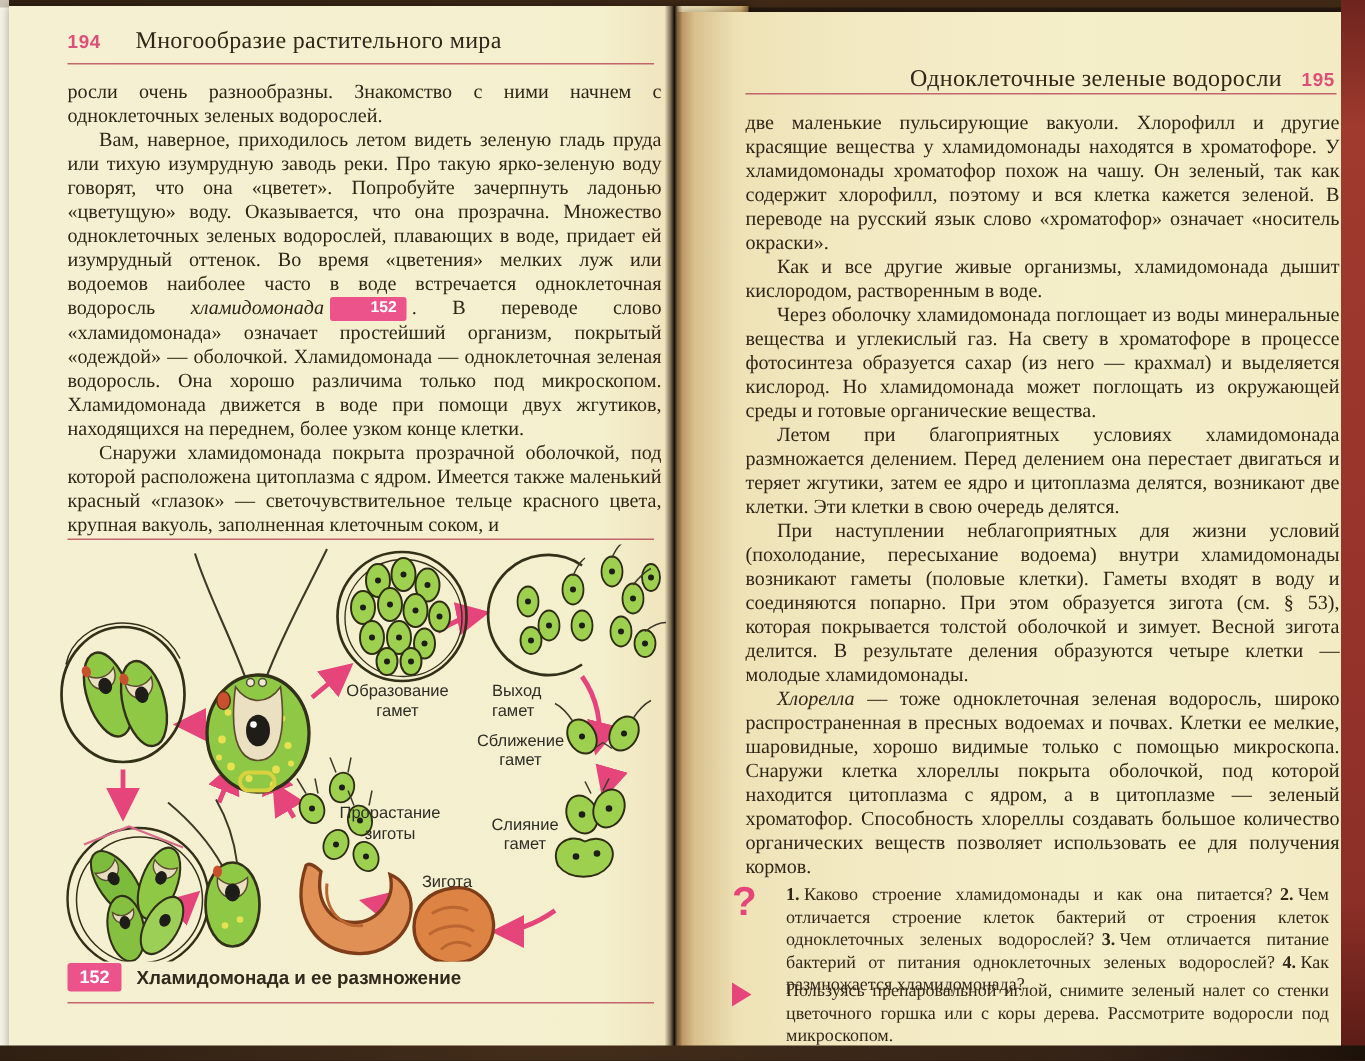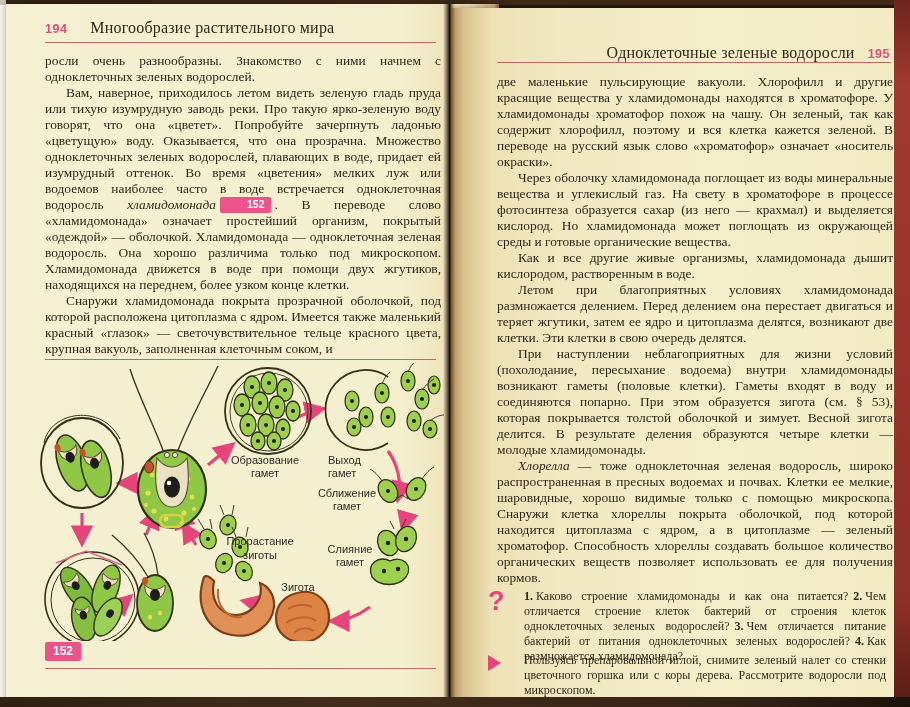--- a/index.html
+++ b/index.html
@@ -332,36 +332,37 @@
     <text class="flabel" x="314" y="190" text-anchor="middle">Слияние</text>
     <text class="flabel" x="314" y="203" text-anchor="middle">гамет</text>
     <text class="flabel" x="262" y="228" text-anchor="middle">Зигота</text>
     <text class="flabel" x="224" y="182" text-anchor="middle">Прорастание</text>
     <text class="flabel" x="224" y="196" text-anchor="middle">зиготы</text>
   </svg>
   </div>
 
   <div class="fig-caption">
     <span class="caption-badge">152</span>
+    <span class="caption-text">Хламидомонада и ее размножение</span>
   </div>
   <div class="hrule" style="left:39px;top:664px;width:391px;"></div>
 </div>
 
 <div class="page page-right">
 
   <div class="head-row" style="right:4px;top:36px;gap:13px;justify-content:flex-end;">
     <span class="runhead">Одноклеточные зеленые водоросли</span>
     <span class="pagenum">195</span>
   </div>
   <div class="hrule" style="left:45px;top:54px;width:394px;"></div>
 
   <div class="bodytext" style="left:45px;top:66px;width:396px;">
     <p class="para"><span>две маленькие пульсирующие вакуоли. Хлорофилл и другие красящие вещества у хламидомонады находятся в хроматофоре. У хламидомонады хроматофор похож на чашу. Он зеленый, так как содержит хлорофилл, поэтому и вся клетка кажется зеленой. В переводе на русский язык слово «хроматофор» означает «носитель окраски».</span></p>
+    <p class="para indent"><span>Как и все другие живые организмы, хламидомонада дышит кислородом, растворенным в воде.</span></p>
     <p class="para indent"><span>Через оболочку хламидомонада поглощает из воды минеральные вещества и углекислый газ. На свету в хроматофоре в процессе фотосинтеза образуется сахар (из него — крахмал) и выделяется кислород. Но хламидомонада может поглощать из окружающей среды и готовые органические вещества.</span></p>
-    <p class="para indent"><span>Как и все другие живые организмы, хламидомонада дышит кислородом, растворенным в воде.</span></p>
     <p class="para indent"><span>Летом при благоприятных условиях хламидомонада размножается делением. Перед делением она перестает двигаться и теряет жгутики, затем ее ядро и цитоплазма делятся, возникают две клетки. Эти клетки в свою очередь делятся.</span></p>
     <p class="para indent"><span>При наступлении неблагоприятных для жизни условий (похолодание, пересыхание водоема) внутри хламидомонады возникают гаметы (половые клетки). Гаметы входят в воду и соединяются попарно. При этом образуется зигота (см. § 53), которая покрывается толстой оболочкой и зимует. Весной зигота делится. В результате деления образуются четыре клетки — молодые хламидомонады.</span></p>
     <p class="para indent"><span class="species">Хлорелла</span><span> — тоже одноклеточная зеленая водоросль, широко распространенная в пресных водоемах и почвах. Клетки ее мелкие, шаровидные, хорошо видимые только с помощью микроскопа. Снаружи клетка хлореллы покрыта оболочкой, под которой находится цитоплазма с ядром, а в цитоплазме — зеленый хроматофор. Способность хлореллы создавать большое количество органических веществ позволяет использовать ее для получения кормов.</span></p>
   </div>
 
   <div class="qmark" style="left:36px;top:580px;">?</div>
   <div class="qblock" style="left:72px;top:581px;width:362px;">
     <span class="qnum">1.</span><span class="qtext">Каково строение хламидомонады и как она питается?</span><span class="qnum">2.</span><span class="qtext">Чем отличается строение клеток бактерий от строения клеток одноклеточных зеленых водорослей?</span><span class="qnum">3.</span><span class="qtext">Чем отличается питание бактерий от питания одноклеточных зеленых водорослей?</span><span class="qnum">4.</span><span class="qtext">Как размножается хламидомонада?</span>
   </div>
 

